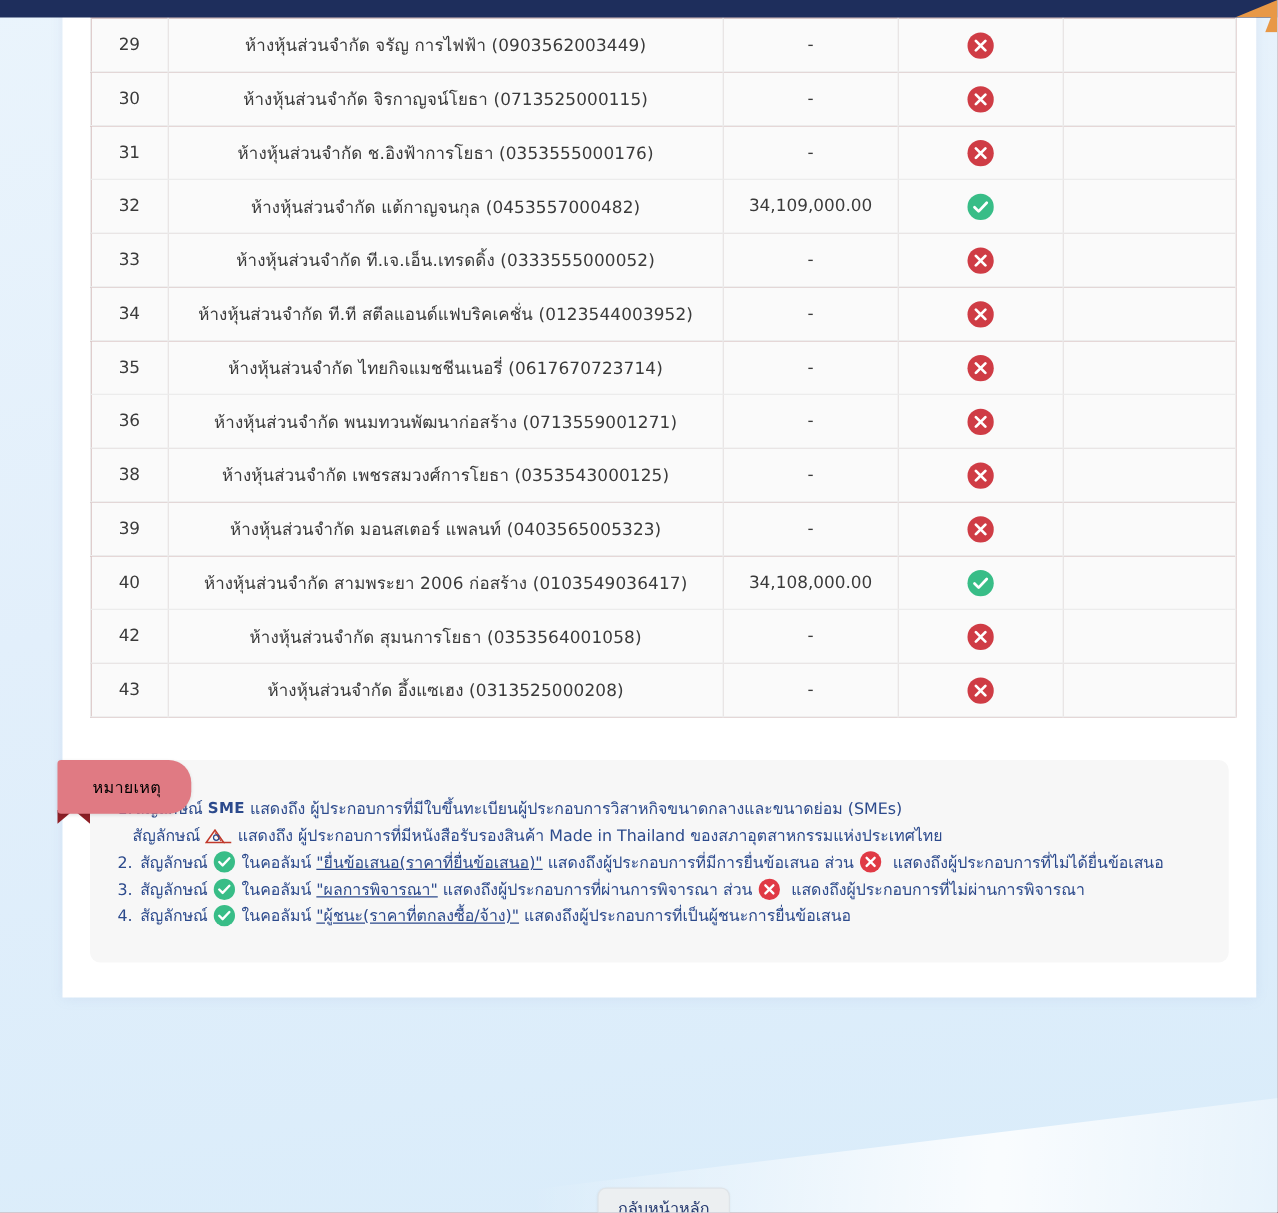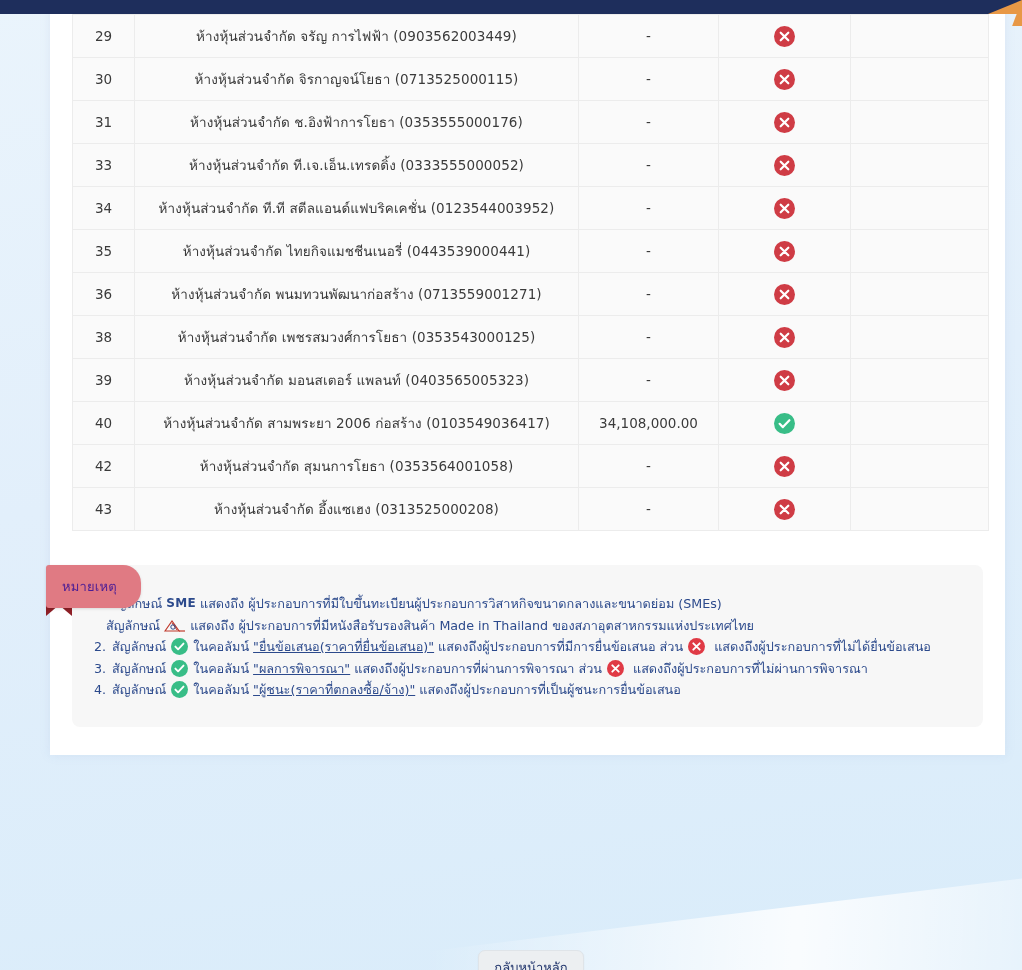--- a/index.html
+++ b/index.html
@@ -84,23 +84,23 @@
   }
   .badge.ok{ background:#3cb878; background:#38bd87; }
   .badge.no{ background:#cf3c45; }
   .badge svg{ position:absolute; left:0; top:0; }
 
   
   .notes-wrap{ position:relative; margin-top: 34px; padding-bottom: 28px; }
   .ribbon{
     position:absolute; left:-26px; top:0px;
     background:#e07a83;
-    color:#4c1d95;
+    color:#000000;
     font-size:13px;
-    padding:11px 24px 11px 16px;
+    padding:11px 24px 11px 28px;
     border-radius: 3px 18px 18px 3px;
     z-index:6;
     box-shadow:0 1px 3px rgba(0,0,0,.12);
     letter-spacing:.2px;
   }
   .ribbon-fold{
     position:absolute; left:-26px; top:40px;
     width:0; height:0;
     border-left: 13px solid #8e1f26;
     border-right: 13px solid #8e1f26;
@@ -186,40 +186,49 @@
             <tr>
               <td class="c-no">31</td>
               <td class="c-name">ห้างหุ้นส่วนจำกัด ช.อิงฟ้าการโยธา (0353555000176)</td>
               <td class="c-price">-</td>
               <td class="c-stat"><span class="badge no"><svg width="21" height="21" viewBox="0 0 21 21">
                     <path d="M6.7 6.7 L14.3 14.3 M14.3 6.7 L6.7 14.3" stroke="#fff" stroke-width="2.2" stroke-linecap="round"></path>
                   </svg></span></td>
               <td class="c-last"></td>
             </tr>
             <tr>
+              <td class="c-no">32</td>
+              <td class="c-name">ห้างหุ้นส่วนจำกัด แต้กาญจนกุล (0453557000482)</td>
+              <td class="c-price">34,109,000.00</td>
+              <td class="c-stat"><span class="badge ok"><svg width="21" height="21" viewBox="0 0 21 21">
+                    <path d="M5.6 10.8 L8.9 14.1 L15.4 7.2" fill="none" stroke="#fff" stroke-width="2.2" stroke-linecap="round" stroke-linejoin="round"></path>
+                  </svg></span></td>
+              <td class="c-last"></td>
+            </tr>
+            <tr>
               <td class="c-no">33</td>
               <td class="c-name">ห้างหุ้นส่วนจำกัด ที.เจ.เอ็น.เทรดดิ้ง (0333555000052)</td>
               <td class="c-price">-</td>
               <td class="c-stat"><span class="badge no"><svg width="21" height="21" viewBox="0 0 21 21">
                     <path d="M6.7 6.7 L14.3 14.3 M14.3 6.7 L6.7 14.3" stroke="#fff" stroke-width="2.2" stroke-linecap="round"></path>
                   </svg></span></td>
               <td class="c-last"></td>
             </tr>
             <tr>
               <td class="c-no">34</td>
               <td class="c-name">ห้างหุ้นส่วนจำกัด ที.ที สตีลแอนด์แฟบริคเคชั่น (0123544003952)</td>
               <td class="c-price">-</td>
               <td class="c-stat"><span class="badge no"><svg width="21" height="21" viewBox="0 0 21 21">
                     <path d="M6.7 6.7 L14.3 14.3 M14.3 6.7 L6.7 14.3" stroke="#fff" stroke-width="2.2" stroke-linecap="round"></path>
                   </svg></span></td>
               <td class="c-last"></td>
             </tr>
             <tr>
               <td class="c-no">35</td>
-              <td class="c-name">ห้างหุ้นส่วนจำกัด ไทยกิจแมชชีนเนอรี่ (0443539000441)</td>
+              <td class="c-name">ห้างหุ้นส่วนจำกัด ไทยกิจแมชชีนเนอรี่ (0617670723714)</td>
               <td class="c-price">-</td>
               <td class="c-stat"><span class="badge no"><svg width="21" height="21" viewBox="0 0 21 21">
                     <path d="M6.7 6.7 L14.3 14.3 M14.3 6.7 L6.7 14.3" stroke="#fff" stroke-width="2.2" stroke-linecap="round"></path>
                   </svg></span></td>
               <td class="c-last"></td>
             </tr>
             <tr>
               <td class="c-no">36</td>
               <td class="c-name">ห้างหุ้นส่วนจำกัด พนมทวนพัฒนาก่อสร้าง (0713559001271)</td>
               <td class="c-price">-</td>

